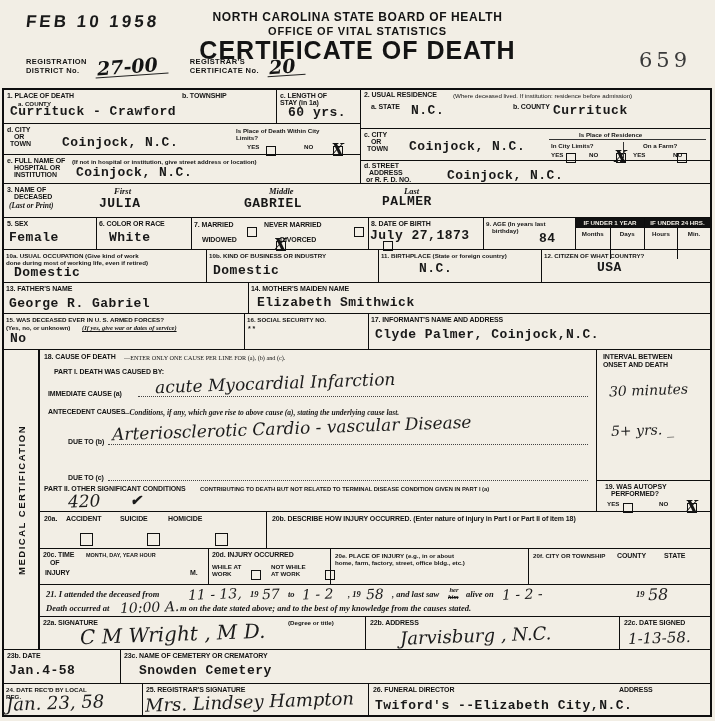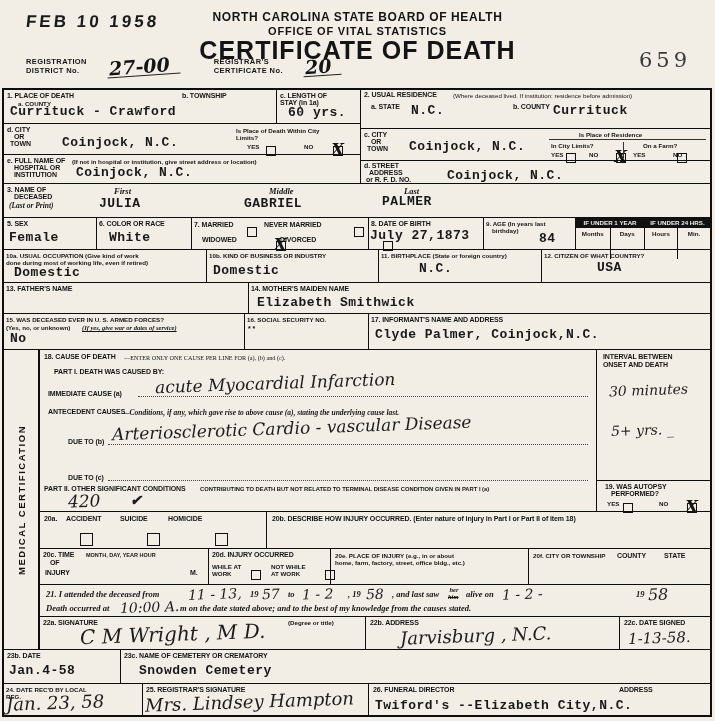--- a/index.html
+++ b/index.html
@@ -13,21 +13,21 @@
   .stamp { position: absolute; top: 12px; left: 26px; font-weight: bold;
     font-size: 17px; letter-spacing: 3px; transform: skewX(-6deg); color:#1a1a1a; }
   .hdr-board { position: absolute; top: 10px; left: 0; width: 100%; text-align: center;
     font-weight: bold; font-size: 12px; letter-spacing: .6px; }
   .hdr-office { position: absolute; top: 25px; left: 0; width: 100%; text-align: center;
     font-weight: bold; font-size: 11px; letter-spacing: .8px; }
   .hdr-title { position: absolute; top: 36px; left: 0; width: 100%; text-align: center;
     font-weight: bold; font-size: 25px; letter-spacing: 1px; }
   .serial { position: absolute; top: 48px; right: 24px;
     font-family: "DejaVu Serif", serif; font-size: 21px; letter-spacing: 4px; color: #3a3a3a; }
-  .regline { position: absolute; top: 57px; left: 26px; display: flex; align-items: flex-end; gap: 20px; }
+  .regline { position: absolute; top: 57px; left: 26px; display: flex; align-items: flex-end; gap: 8px; }
   .reg2 { display: inline-flex; flex-direction: column; font-weight: bold; font-size: 7.5px; letter-spacing: .4px; line-height: 1.25; }
   .regval { font-family: "DejaVu Serif", serif; font-style: italic; font-weight: bold;
     font-size: 19px; transform: rotate(-4deg); margin-right: 14px; line-height: .9;
     border-bottom: 1px solid #222; padding: 0 10px 0 2px; }
   
   .form { position: absolute; top: 88px; left: 2px; right: 3px; bottom: 4px;
     border: 2.5px solid #0e0e0e; display: flex; flex-direction: column; }
   .row { display: flex; border-top: 1.8px solid #0e0e0e; position: relative; }
   .row:first-child { border-top: none; }
   .cell { position: relative; border-left: 1.6px solid #0e0e0e; padding: 2px 3px; }
@@ -219,20 +219,21 @@
       </div>
       <div class="cell" style="flex:1;">
         <span class="lbl-sm abs" style="top:2px; left:2px;">12. CITIZEN OF WHAT COUNTRY?</span>
         <span class="tw abs" style="top:10px; left:55px;">USA</span>
       </div>
     </div>
 
     <div class="row" style="height:31px;">
       <div class="cell" style="width:244px;">
         <span class="lbl abs" style="top:2px; left:2px;">13. FATHER'S NAME</span>
+        <span class="tw abs" style="top:13px; left:5px;">George R. Gabriel</span>
       </div>
       <div class="cell" style="width:236px;">
         <span class="lbl abs" style="top:2px; left:2px;">14. MOTHER'S MAIDEN NAME</span>
         <span class="tw abs" style="top:12px; left:8px;">Elizabeth Smithwick</span>
       </div>
     </div>
 
     <div class="row" style="height:36px;">
       <div class="cell" style="width:240px;">
         <span class="lbl-sm abs" style="top:2px; left:2px;">15. WAS DECEASED EVER IN U. S. ARMED FORCES?</span>

